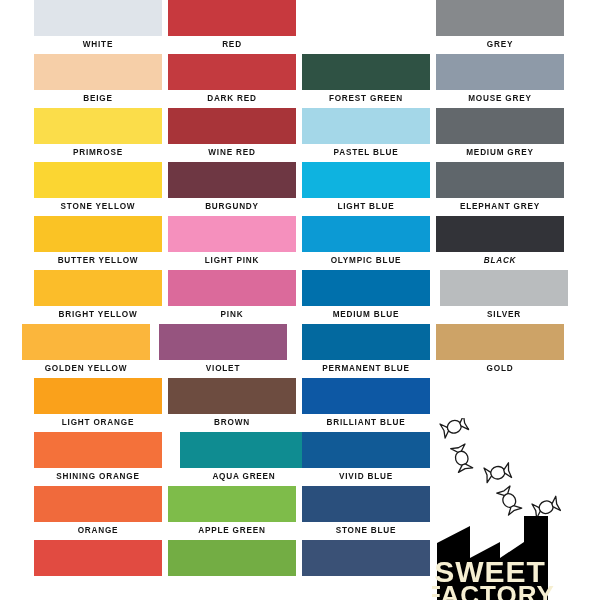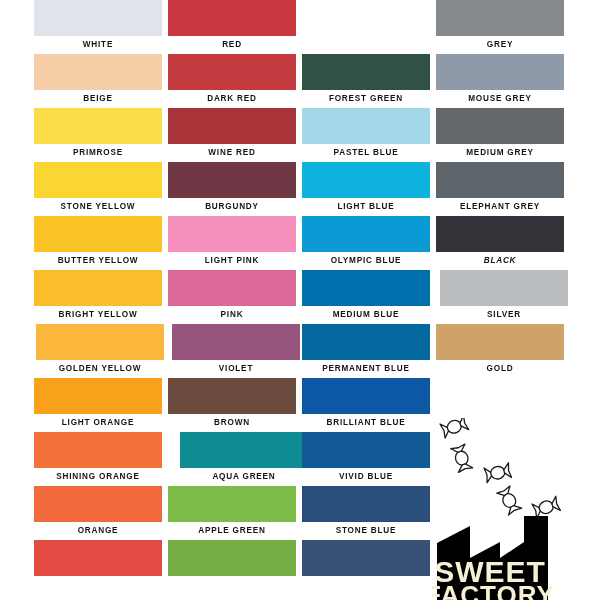--- a/index.html
+++ b/index.html
@@ -75,21 +75,21 @@
         <div class="label" style="color: rgb(20, 20, 20);">STONE YELLOW</div>
       </div>
       <div class="cell" style="left: 34px; top: 216px;">
         <div class="swatch" style="background: rgb(250, 195, 37); height: 36px; width: 128px;"></div>
         <div class="label" style="color: rgb(20, 20, 20);">BUTTER YELLOW</div>
       </div>
       <div class="cell" style="left: 34px; top: 270px;">
         <div class="swatch" style="background: rgb(251, 189, 42); height: 36px; width: 128px;"></div>
         <div class="label" style="color: rgb(20, 20, 20);">BRIGHT YELLOW</div>
       </div>
-      <div class="cell" style="left: 36px; top: 324px; border-radius: 18px;">
+      <div class="cell" style="left: 22px; top: 324px; border-radius: 18px;">
         <div class="swatch" style="background: rgb(251, 182, 60); height: 36px; width: 128px;"></div>
         <div class="label" style="color: rgb(20, 20, 20);">GOLDEN YELLOW</div>
       </div>
       <div class="cell" style="left: 34px; top: 378px;">
         <div class="swatch" style="background: rgb(250, 161, 27); height: 36px; width: 128px;"></div>
         <div class="label" style="color: rgb(20, 20, 20);">LIGHT ORANGE</div>
       </div>
       <div class="cell" style="left: 34px; top: 432px;">
         <div class="swatch" style="background: rgb(244, 113, 58); height: 36px; width: 128px;"></div>
         <div class="label" style="color: rgb(20, 20, 20);">SHINING ORANGE</div>
@@ -118,21 +118,21 @@
         <div class="label" style="color: rgb(20, 20, 20);">BURGUNDY</div>
       </div>
       <div class="cell" style="left: 168px; top: 216px; border-radius: 10px;">
         <div class="swatch" style="background: rgb(245, 144, 189); height: 36px; width: 128px;"></div>
         <div class="label" style="color: rgb(20, 20, 20);">LIGHT PINK</div>
       </div>
       <div class="cell" style="left: 168px; top: 270px;">
         <div class="swatch" style="background: rgb(219, 106, 155); height: 36px; width: 128px;"></div>
         <div class="label" style="color: rgb(20, 20, 20);">PINK</div>
       </div>
-      <div class="cell" style="left: 172px; top: 324px;">
+      <div class="cell" style="left: 159px; top: 324px;">
         <div class="swatch" style="background: rgb(150, 84, 127); height: 36px; width: 128px;"></div>
         <div class="label" style="color: rgb(20, 20, 20);">VIOLET</div>
       </div>
       <div class="cell" style="left: 168px; top: 378px;">
         <div class="swatch" style="background: rgb(109, 76, 64); height: 36px; width: 128px;"></div>
         <div class="label" style="color: rgb(20, 20, 20);">BROWN</div>
       </div>
       <div class="cell" style="left: 180px; top: 432px;">
         <div class="swatch" style="background: rgb(15, 140, 145); height: 36px; width: 128px;"></div>
         <div class="label" style="color: rgb(20, 20, 20);">AQUA GREEN</div>

